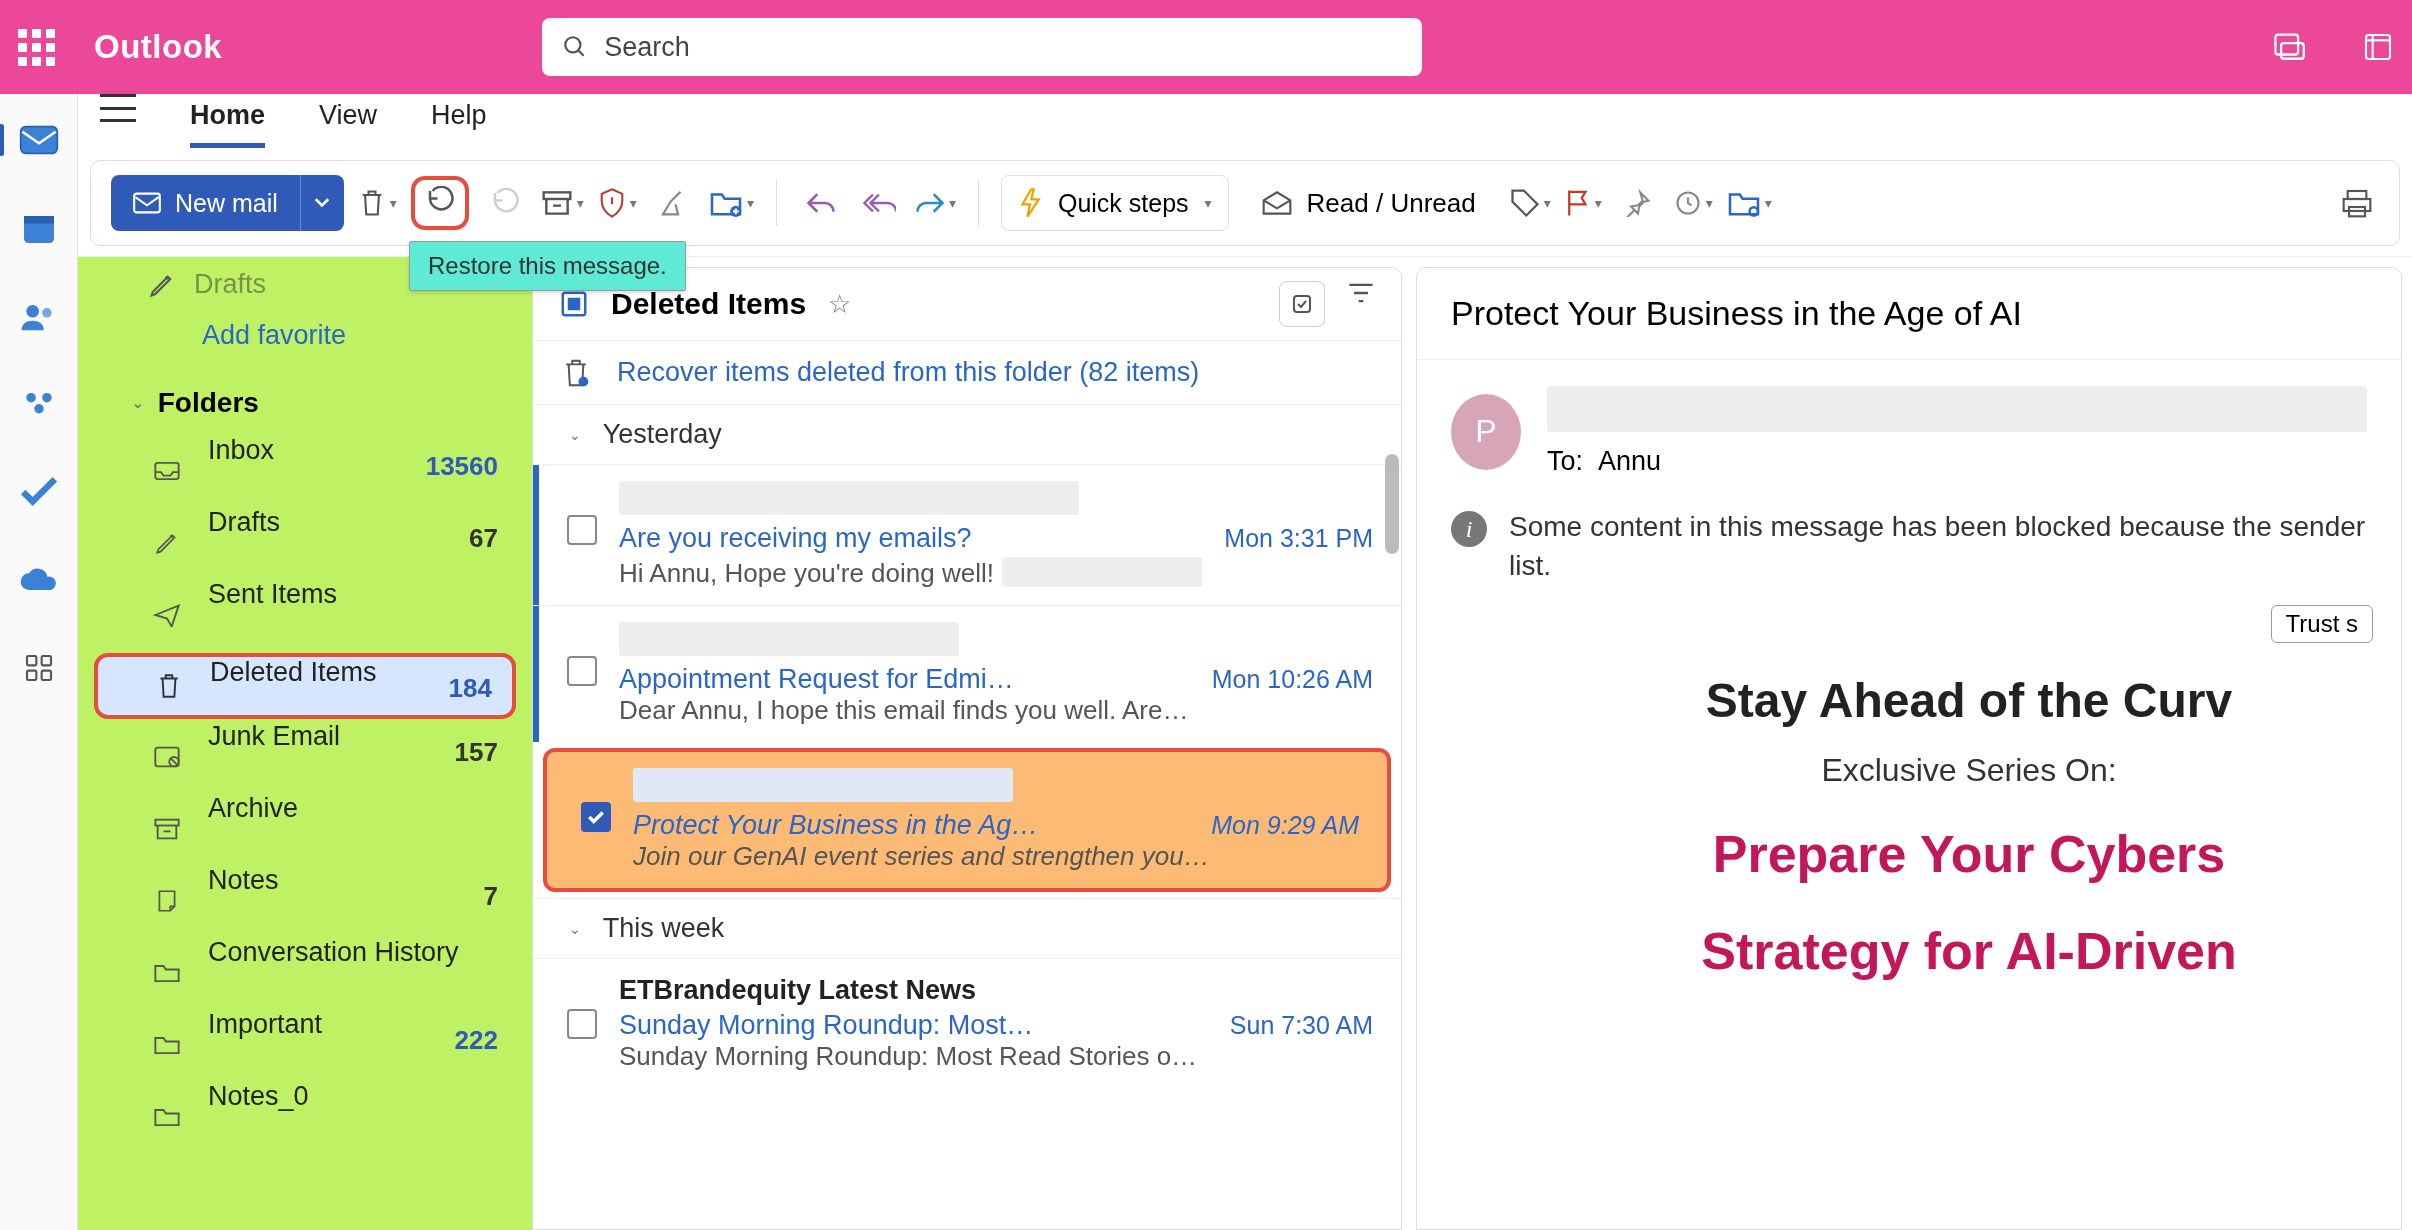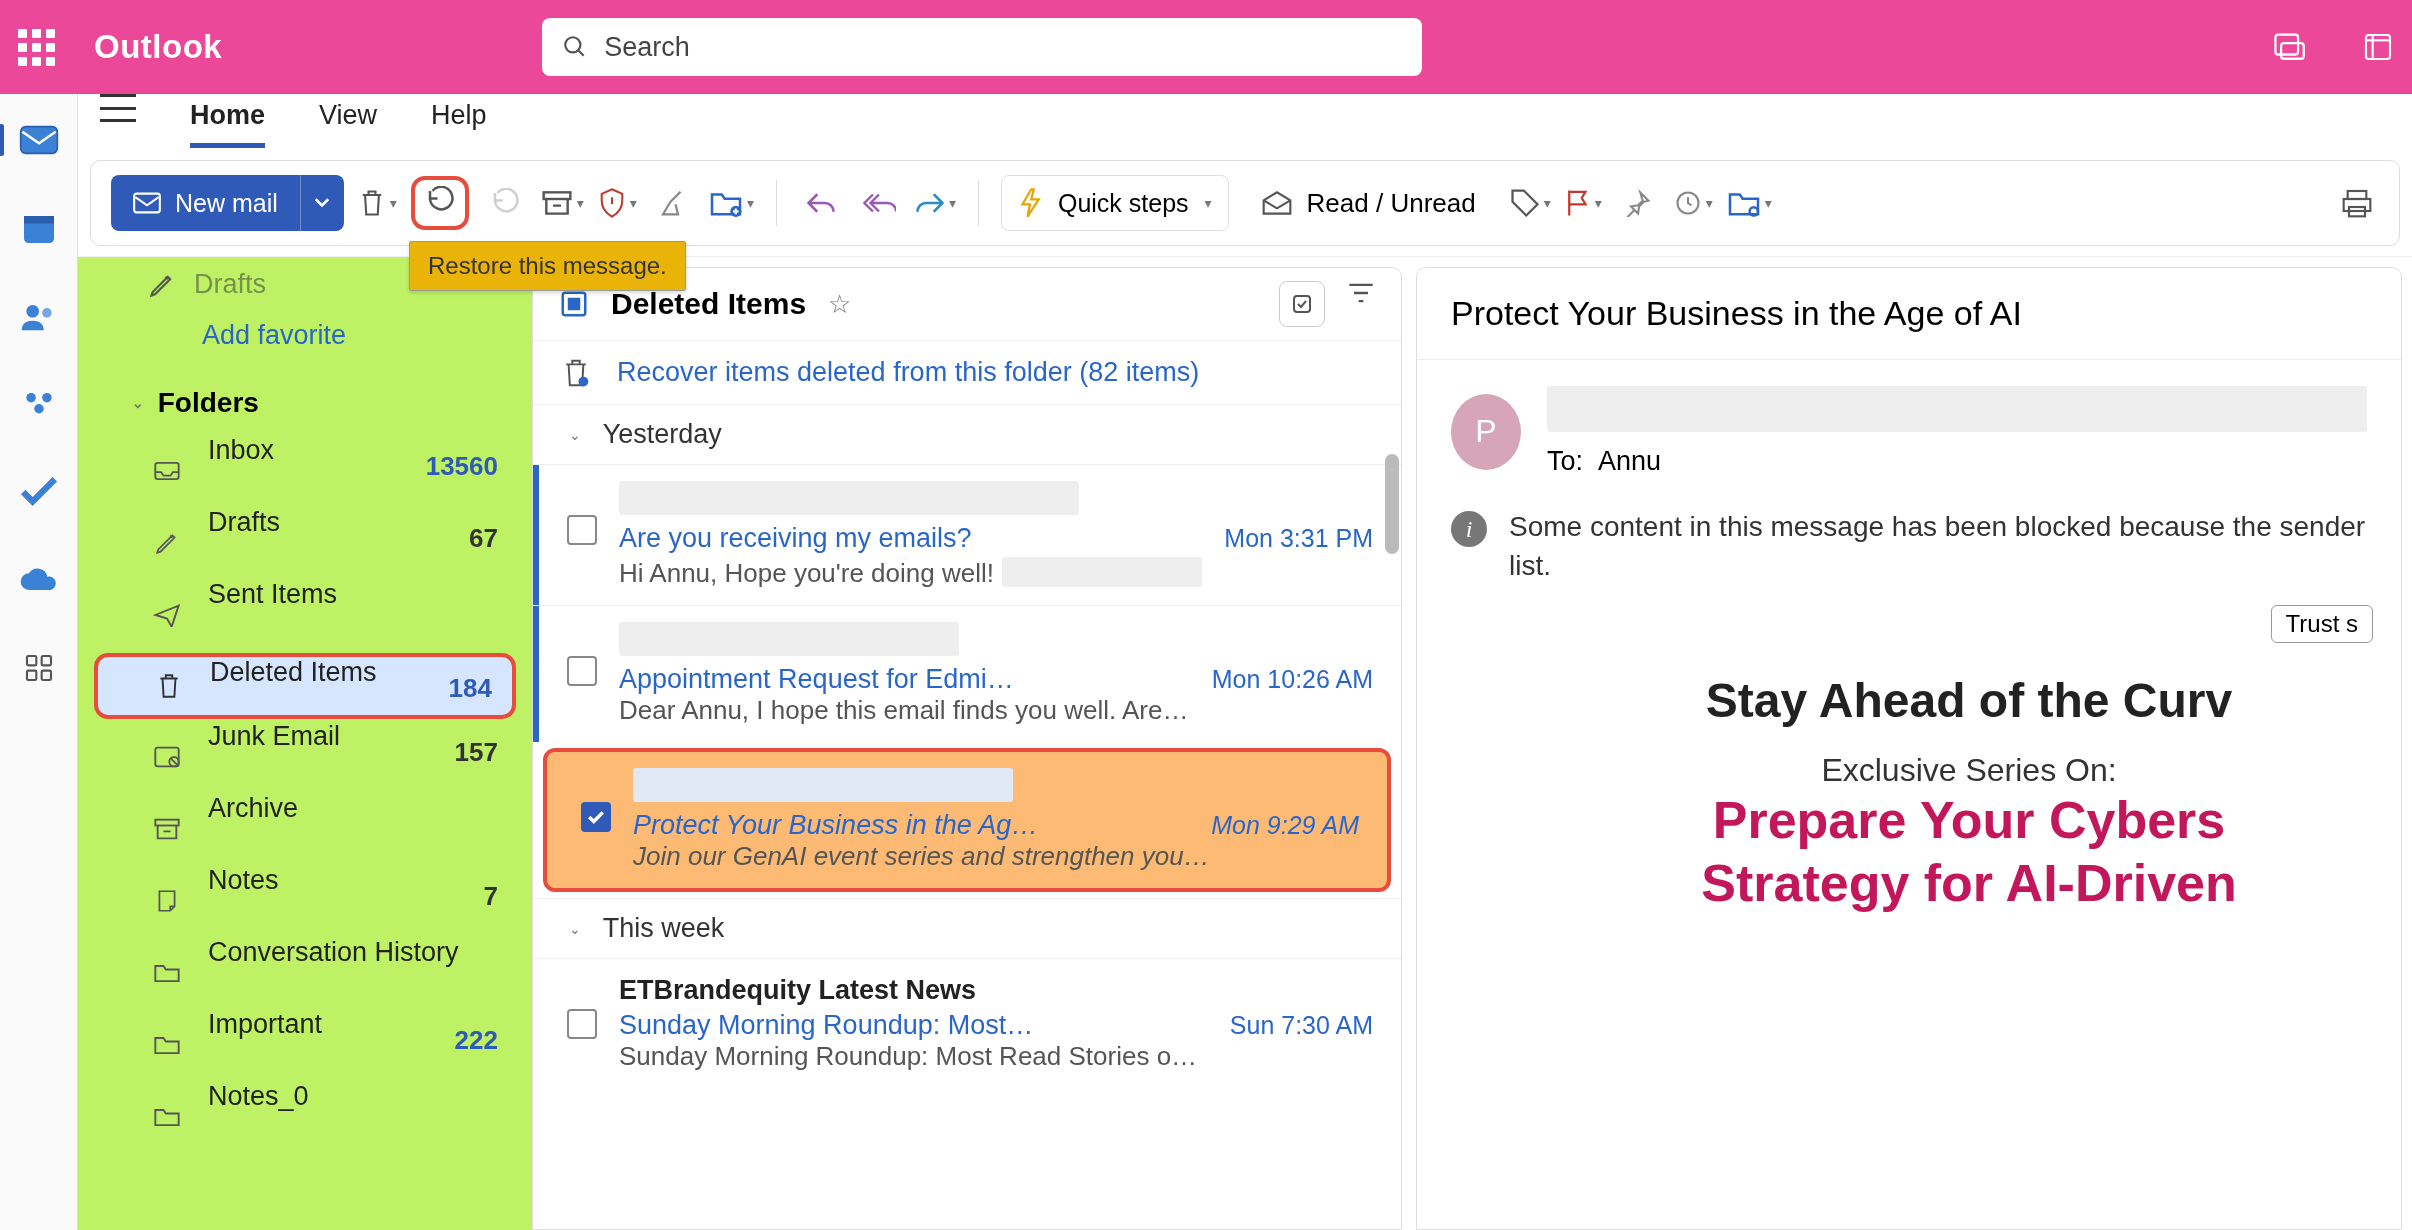--- a/index.html
+++ b/index.html
@@ -33,21 +33,21 @@
 
 .ribbon { height: 86px; border: 1px solid #ddd; border-radius: 10px; margin: 0 12px 10px 12px; display:flex; align-items:center; padding: 0 20px; gap: 14px; position:relative; background:#fff; }
 .new-mail-wrap { display:flex; }
 .new-mail { height: 56px; background:#305ab7; color:#fff; border-radius:8px 0 0 8px; display:flex; align-items:center; padding:0 22px; font-size: 25px; gap:14px; }
 .new-mail-dd { width:44px; background:#305ab7; border-left:1px solid rgba(255,255,255,.3); border-radius:0 8px 8px 0; display:flex; align-items:center; justify-content:center; }
 .ribbon-ico { width:44px; height:44px; display:flex; align-items:center; justify-content:center; color:#555; position:relative; }
 .ribbon-dd { display:flex; align-items:center; gap:4px; }
 .caret { font-size: 14px; color:#777; }
 .ribbon-sep { width:1px; height:46px; background:#ddd; margin: 0 8px; }
 .restore-highlight { border: 4px solid #e74c3c; border-radius:14px; padding: 6px 10px; }
-.tooltip { position:absolute; top: 80px; left: 318px; background:#eab308; border:1px solid #999; padding: 10px 18px; font-size: 24px; color:#333; border-radius:2px; box-shadow: 0 2px 4px rgba(0,0,0,.15); z-index:50; }
+.tooltip { position:absolute; top: 80px; left: 318px; background:#5eead4; border:1px solid #999; padding: 10px 18px; font-size: 24px; color:#333; border-radius:2px; box-shadow: 0 2px 4px rgba(0,0,0,.15); z-index:50; }
 .quick-steps { border:1px solid #ddd; border-radius:8px; height:56px; display:flex; align-items:center; padding:0 16px; font-size: 25px; gap: 16px; }
 .read-unread { display:flex; align-items:center; gap:14px; font-size: 26px; }
 .ribbon-right { margin-left:auto; }
 
 
 .panes { flex:1; display:flex; border-top:1px solid #eee; }
 
 
 .folder-pane { width: 454px; background:#bef264; padding: 12px 10px; overflow:hidden; }
 .fav-row { padding: 0 30px 10px 60px; font-size:27px; color:#333; display:flex; align-items:center; gap:18px; }
@@ -89,21 +89,21 @@
 .avatar { width:76px; height:76px; border-radius:50%; background:#d6a5b8; display:flex; align-items:center; justify-content:center; font-size:32px; color:#fff; font-weight:500; }
 .sender-info { flex:1; }
 .sender-name-ph { height:46px; width:820px; background:#eee; border-radius:3px; }
 .to-line { font-size:27px; margin-top:14px; }
 .blocked-row { display:flex; gap:22px; padding: 20px 34px; font-size:28px; color:#333; }
 .info-ico { width:36px; height:36px; border-radius:50%; background:#777; color:#fff; display:flex; align-items:center; justify-content:center; font-style:italic; font-family:serif; font-size:24px; flex-shrink:0; margin-top:4px; }
 .trust-btn { float:right; border:1px solid #999; border-radius:6px; padding:4px 14px; font-size:24px; margin-right:28px; }
 .email-body { margin: 28px 0 0 120px; padding: 40px; }
 .email-h1 { font-size:48px; font-weight:700; text-align:center; color:#222; }
 .email-sub { font-size:32px; text-align:center; margin-top:24px; color:#333; }
-.email-h2 { font-size:52px; font-weight:700; color:#c2185b; text-align:center; line-height:1.2; }
+.email-h2 { font-size:52px; font-weight:700; color:#c2185b; text-align:center; margin-top:34px; line-height:1.2; }
 </style>
 </head>
 <body>
 
 <div class="top-banner">
   <div class="waffle">
     <span></span>
       <span></span>
       <span></span>
       <span></span>

